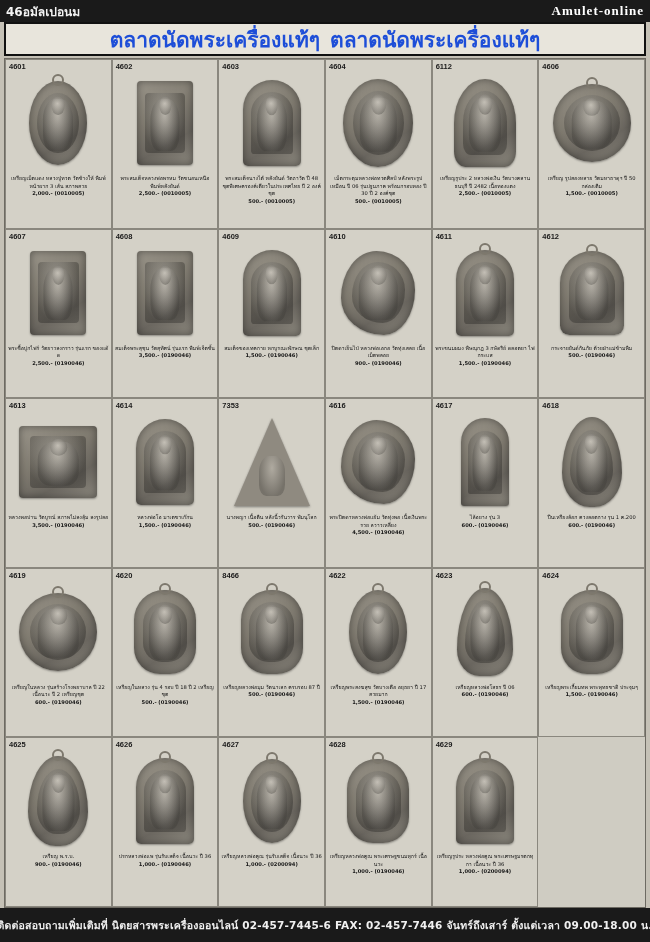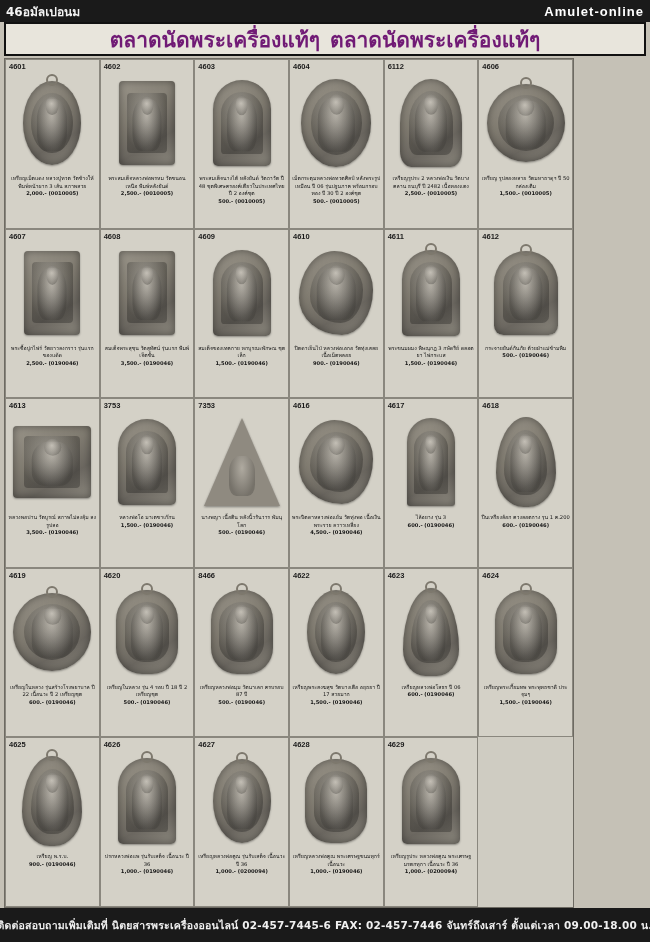--- a/index.html
+++ b/index.html
@@ -32,48 +32,48 @@
   .topbar .tl {
     font-size: 12px;
     font-weight: bold;
     color: #f3f3f3;
     letter-spacing: 0px;
   }
   .topbar .tr {
     font-size: 13px;
     font-weight: bold;
     color: #fff;
-    font-family: Liberation Sans, sans-serif;
+    font-family: Liberation Serif, serif;
     letter-spacing: 1px;
   }
   
   .banner {
     position: absolute;
     top: 22px; left: 4px;
     width: 642px; height: 34px;
     background: #e8e5dc;
     border: 2px solid #111;
     display: flex;
     align-items: center;
     justify-content: center;
     gap: 10px;
     overflow: hidden;
   }
   .banner .bt {
     font-size: 21px;
     font-weight: bold;
-    color: #701a75;
+    color: #1d4ed8;
     white-space: nowrap;
     font-family: "DejaVu Sans", "Liberation Sans", sans-serif;
   }
   
   .grid {
     position: absolute;
     top: 58px; left: 4px;
-    width: 570px;
+    width: 642px;
     height: 850px;
     background: #cfccc2;
     border: 1px solid #6d6a62;
     display: grid;
     grid-template-columns: repeat(6, 1fr);
     grid-template-rows: repeat(5, 1fr);
   }
   .cell {
     position: relative;
     border: 1px solid #8a877e;
@@ -334,21 +334,21 @@
       <div class="cell">
         <div class="code">4613</div>
         <div class="art">
           <div class="amulet sh-rect-w">
             <div class="figure"></div>
           </div>
         </div>
         <div class="cap"><span>หลวงพอปาน วัดบูรณ์ สภาพไม่ลงลุ้ม ลงรูปลอ</span><br><span class="price">3,500.- (0190046)</span></div>
       </div>
       <div class="cell">
-        <div class="code">3753</div>
+        <div class="code">4614</div>
         <div class="art">
           <div class="amulet sh-arch">
             <div class="figure"></div>
           </div>
         </div>
         <div class="cap"><span>หลวงพ่อโอ มาเดขาเก๊กน</span><br><span class="price">1,500.- (0190046)</span></div>
       </div>
       <div class="cell">
         <div class="code">7353</div>
         <div class="art">

